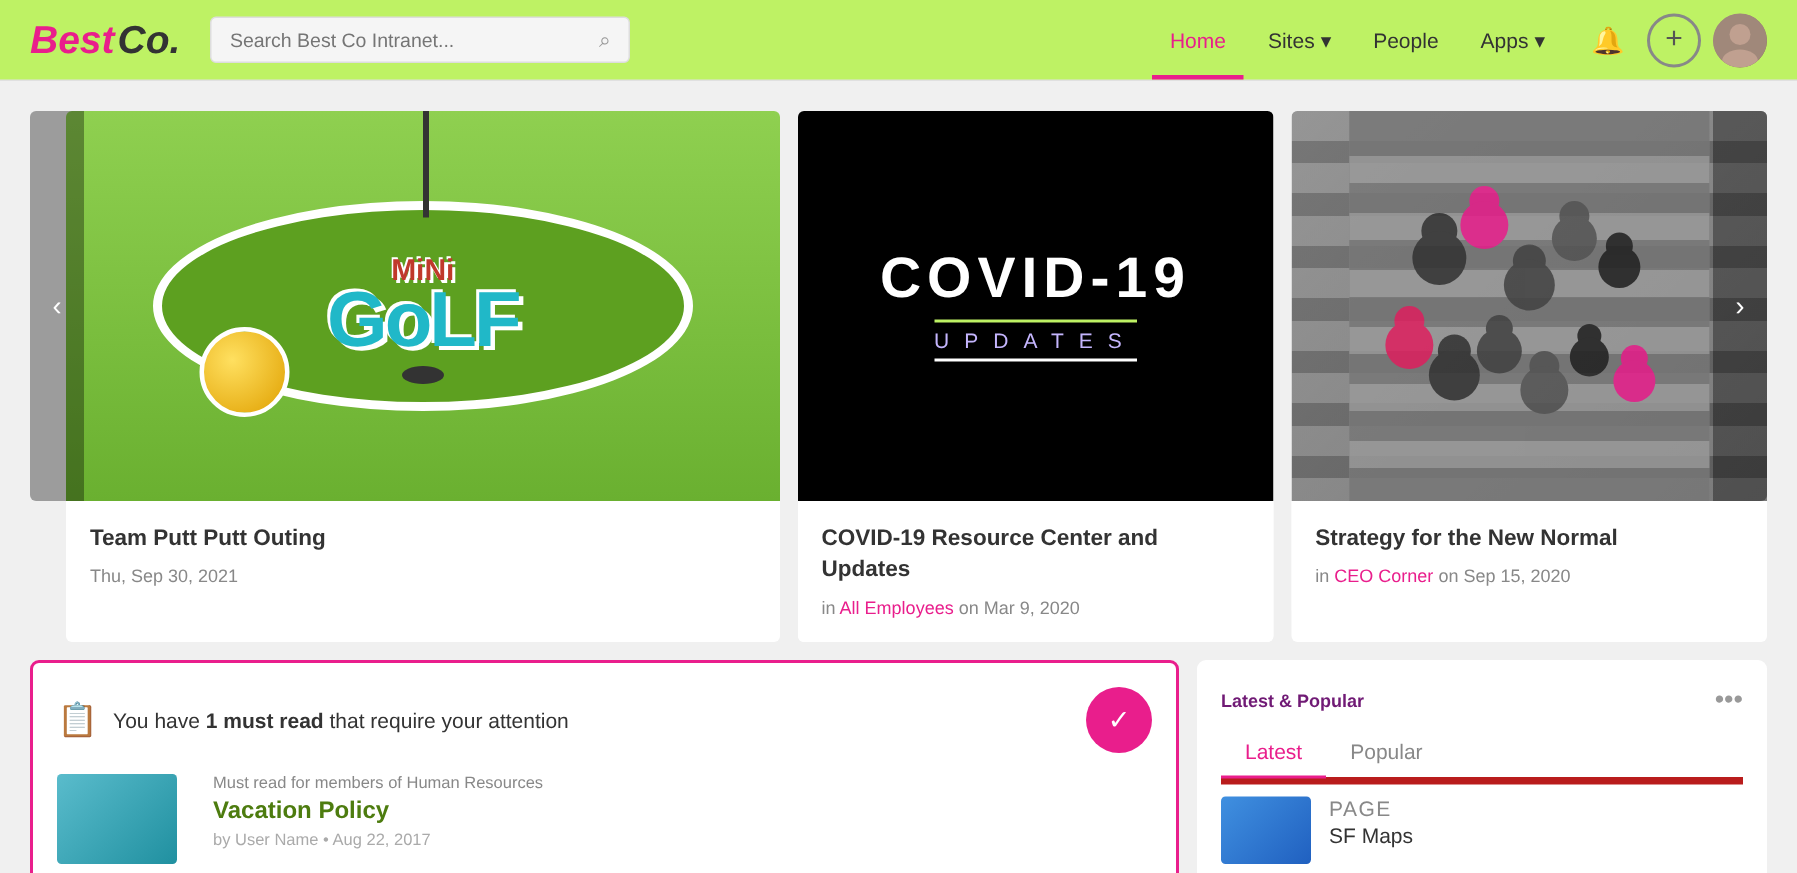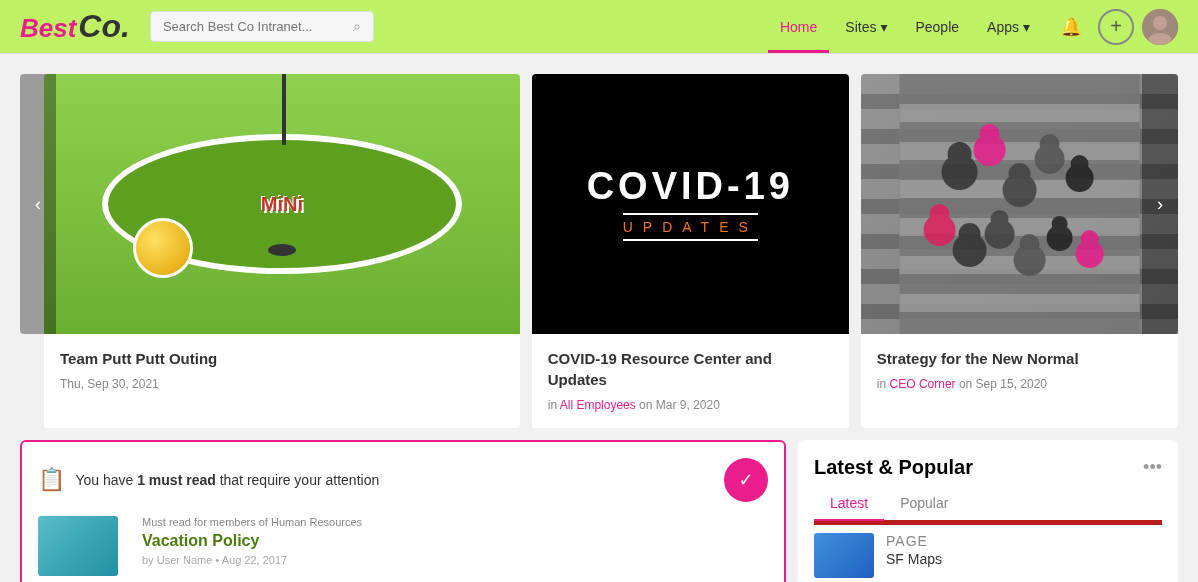--- a/index.html
+++ b/index.html
@@ -22,34 +22,34 @@
       margin-right: 20px;
       flex-shrink: 0;
     }
     .logo-best {
       font-size: 26px;
       font-weight: 900;
       color: #e91e8c;
       font-style: italic;
     }
     .logo-co {
-      font-size: 32px;
+      font-size: 26px;
       font-weight: 900;
       color: #333;
       font-style: italic;
       margin-left: 2px;
     }
     .search-bar {
       display: flex;
       align-items: center;
       background: #f5f5f5;
       border: 1px solid #ddd;
       border-radius: 4px;
       padding: 6px 12px;
-      width: 224px;
+      width: 280px;
       margin-right: auto;
     }
     .search-bar input {
       border: none;
       background: transparent;
       outline: none;
       font-size: 13px;
       color: #666;
       flex: 1;
     }
@@ -264,25 +264,25 @@
       justify-content: center;
     }
     .covid-title {
       color: #fff;
       font-size: 38px;
       font-weight: 900;
       letter-spacing: 4px;
       line-height: 1;
     }
     .covid-updates {
-      color: #f97316;
+      color: #c4b5fd;
       font-size: 14px;
       letter-spacing: 10px;
       margin-top: 8px;
-      border-top: 2px solid #ffffff;
+      border-top: 2px solid #bef264;
       border-bottom: 2px solid #fff;
       padding: 4px 0;
     }
 
     
     .crosswalk-bg {
       height: 260px;
       background: linear-gradient(135deg, #aaa, #666);
       position: relative;
       overflow: hidden;
@@ -389,23 +389,23 @@
       border-radius: 6px;
       padding: 16px;
     }
     .lp-header {
       display: flex;
       align-items: center;
       justify-content: space-between;
       margin-bottom: 10px;
     }
     .lp-title {
-      font-size: 20px;
+      font-size: 12px;
       font-weight: 600;
-      color: #000000;
+      color: #701a75;
     }
     .lp-more {
       color: #999;
       font-size: 18px;
       cursor: pointer;
     }
     .lp-tabs {
       display: flex;
       gap: 0;
       border-bottom: 5px solid #b91c1c;
@@ -509,20 +509,21 @@
     <div class="carousel-track">
 
       <div class="carousel-item large">
         <div class="mini-golf-bg" style="height:260px; position:relative;">
           <div class="mg-oval">
             <div class="mg-flag-pole"></div>
 
             <div class="mg-hole"></div>
             <div class="mg-text-wrap">
               <span class="mg-mini">MiNi</span>
+              <span class="mg-golf">GoLF</span>
             </div>
             <div class="mg-ball"></div>
           </div>
         </div>
         <div class="carousel-caption">
           <h3>Team Putt Putt Outing</h3>
           <div class="meta">
             <span>Thu, Sep 30, 2021</span>
           </div>
         </div>

